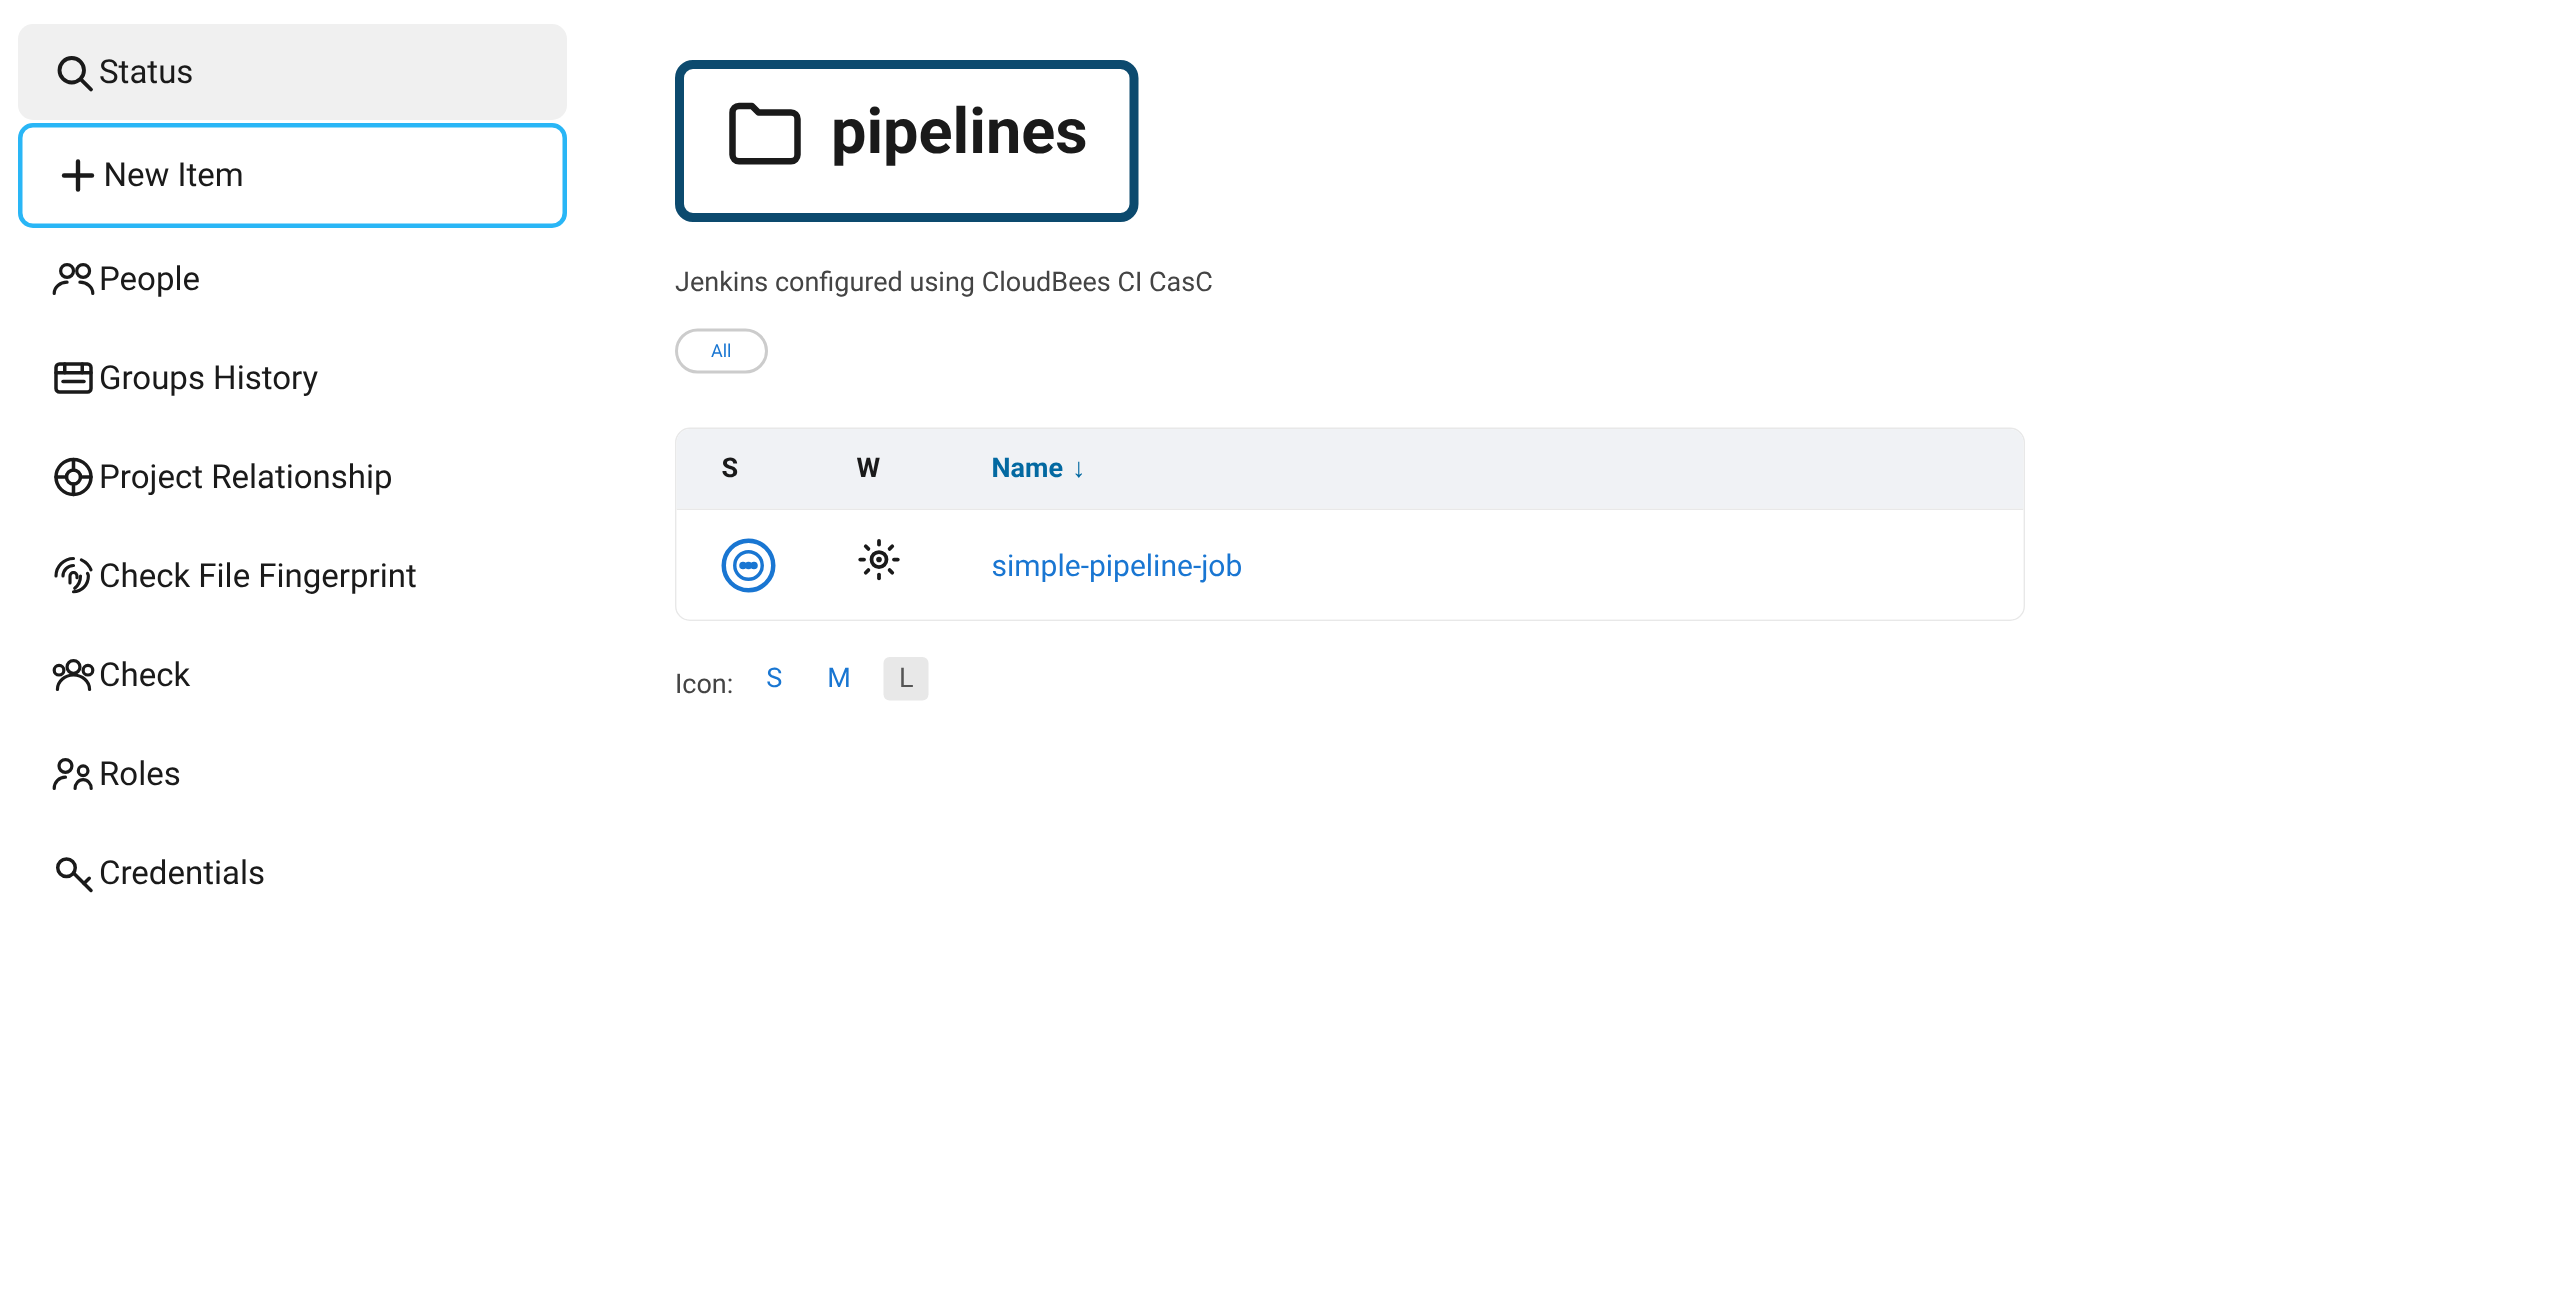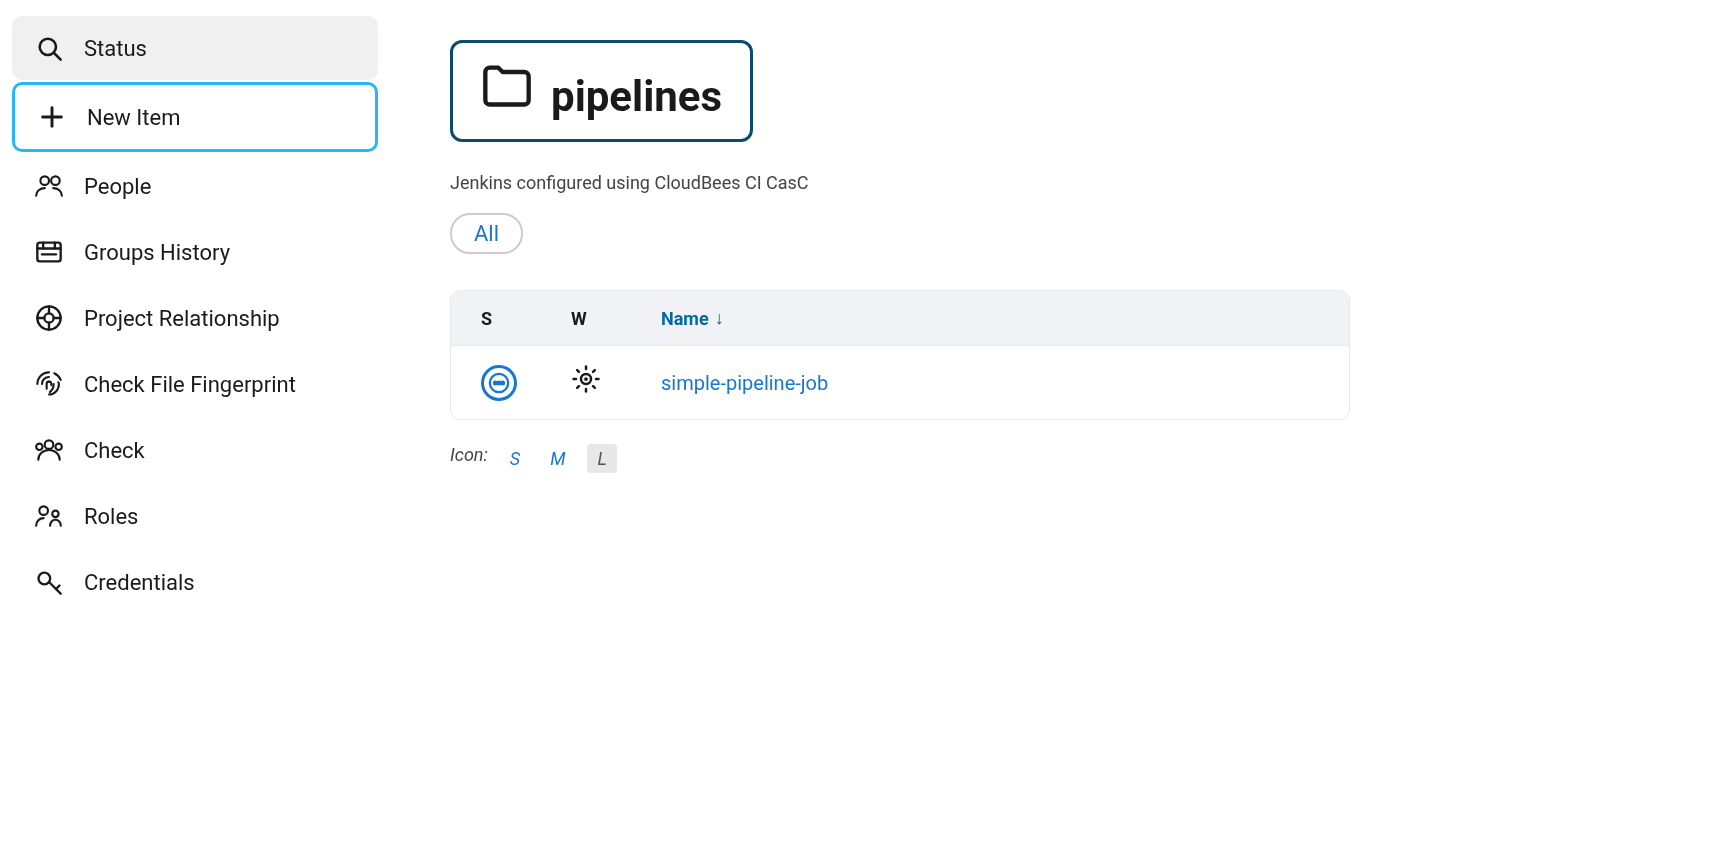--- a/index.html
+++ b/index.html
@@ -16,21 +16,20 @@
     .sidebar {
       width: 390px;
       background: #fff;
       padding: 16px 12px;
       flex-shrink: 0;
     }
 
     .sidebar-item {
       display: flex;
       align-items: center;
-      gap: 18px;
       padding: 18px 20px;
       border-radius: 10px;
       cursor: pointer;
       font-size: 22px;
       font-weight: 400;
       color: #1a1a1a;
       margin-bottom: 2px;
     }
 
     .sidebar-item.status {
@@ -54,23 +53,23 @@
 
     
     .main {
       flex: 1;
       padding: 40px 60px;
     }
 
     
     .pipelines-header {
       display: inline-flex;
-      align-items: flex-end;
+      align-items: flex-start;
       gap: 18px;
-      border: 3px solid #0c4a6e;
+      border: 6px solid #0c4a6e;
       border-radius: 12px;
       padding: 18px 28px;
       margin-bottom: 30px;
     }
 
     .pipelines-folder-icon {
       font-size: 48px;
       color: #1a1a1a;
     }
 
@@ -85,21 +84,21 @@
       color: #444;
       margin-bottom: 20px;
     }
 
     
     .all-button {
       display: inline-block;
       border: 2px solid #ccc;
       border-radius: 20px;
       padding: 6px 22px;
-      font-size: 22px;
+      font-size: 12px;
       color: #1976d2;
       cursor: pointer;
       margin-bottom: 36px;
       background: #fff;
     }
 
     
     .table-container {
       width: 900px;
       border-radius: 10px;
@@ -182,26 +181,25 @@
 
     
     .weather-icon {
       font-size: 28px;
       color: #1a1a1a;
     }
 
     
     .icon-size-row {
       display: flex;
-      align-items: flex-start;
+      align-items: flex-end;
       gap: 14px;
       margin-top: 24px;
       font-size: 18px;
       color: #444;
-      font-style: italic;
     }
 
     .icon-size-btn {
       font-size: 18px;
       color: #1976d2;
       cursor: pointer;
       padding: 4px 8px;
       border-radius: 4px;
     }
 

